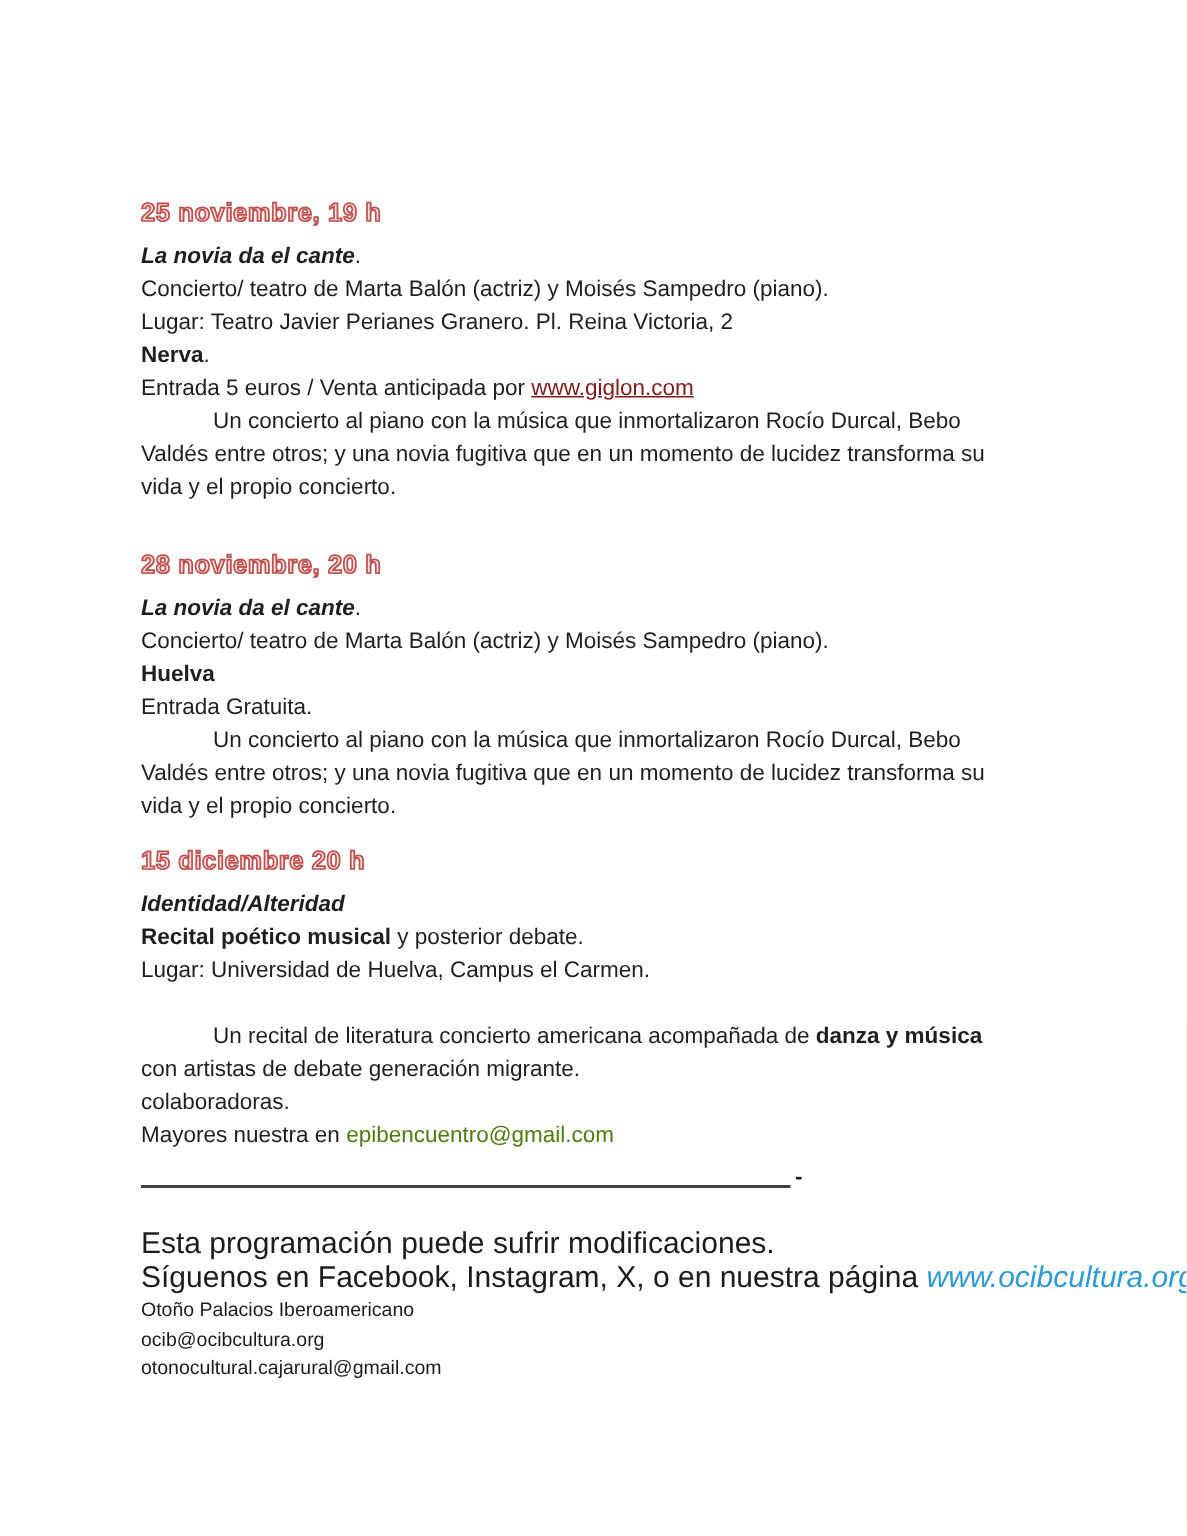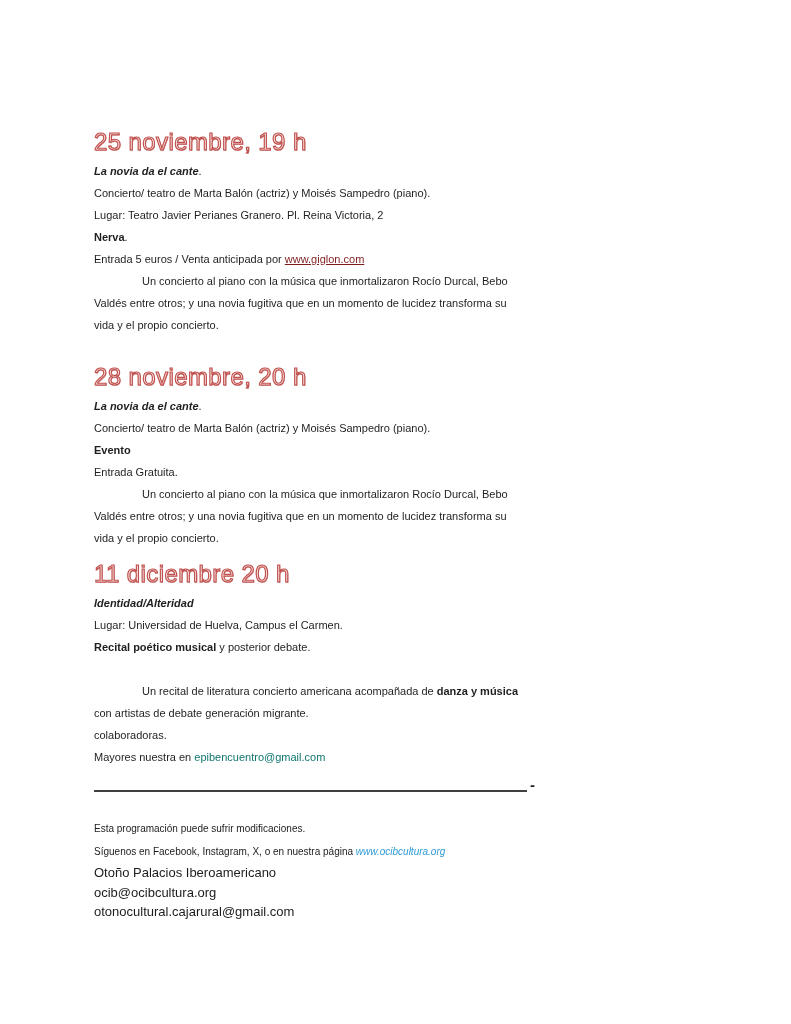--- a/index.html
+++ b/index.html
@@ -9,49 +9,49 @@
     height: 1024px;
     margin: 0 auto;
     background: #ffffff;
     font-family: "Liberation Sans", "DejaVu Sans", sans-serif;
     color: #1f1f1f;
     box-sizing: border-box;
     padding: 131px 60px 0 94px;
     overflow: hidden;
   }
   .evt-heading {
-    font-size: 24px;
-    font-weight: 400;
+    font-size: 17px;
+    font-weight: 700;
     letter-spacing: 0.4px;
     margin: 0 0 7px 0;
     line-height: 22px;
     color: #f6e3e1;
     -webkit-text-stroke: 1.15px #c0504d;
     text-shadow: 0.5px 0.5px 0 #d89a97;
     white-space: nowrap;
   }
   section { margin: 0; }
   .sec2 .evt-heading { margin-top: 30px; }
   .sec3 .evt-heading { margin-top: 14px; }
   .ln {
     margin: 0;
-    font-size: 11px;
+    font-size: 15px;
     line-height: 22px;
     white-space: nowrap;
   }
   .indent { padding-left: 48px; }
   .b { font-weight: bold; margin-top: 20px; }
   .bi { font-weight: bold; font-style: italic; }
   a.doclink {
     color: #7f1d1d;
     text-decoration: underline;
     cursor: pointer;
   }
   a.maillink {
-    color: #0f766e;
+    color: #4d7c0f;
     text-decoration: none;
     cursor: pointer;
   }
   a.sitelink {
     color: #2e9bd6;
     text-decoration: none;
     cursor: pointer;
     font-style: italic;
   }
   .gap { height: 22px; }
@@ -68,21 +68,21 @@
   }
   .divider-dash {
     font-size: 15px;
     line-height: 14px;
     margin-left: 3px;
     font-weight: bold;
   }
   .footer { margin-top: 26px; }
   .f-ln {
     margin: 0;
-    font-size: 10px;
+    font-size: 20px;
     line-height: 22.5px;
     white-space: nowrap;
     color: #1c1c1c;
   }
   .f-sm {
     font-size: 13px;
     line-height: 19.5px;
   }
 </style>
 </head>
@@ -99,32 +99,32 @@
     <p class="ln"><span>Entrada 5 euros / Venta anticipada por </span><a class="doclink">www.giglon.com</a></p>
     <p class="ln indent">Un concierto al piano con la música que inmortalizaron Rocío Durcal, Bebo</p>
     <p class="ln">Valdés entre otros; y una novia fugitiva que en un momento de lucidez transforma su</p>
     <p class="ln">vida y el propio concierto.</p>
   </section>
 
   <section class="sec2">
     <h2 class="evt-heading">28 noviembre, 20 h</h2>
     <p class="ln"><span class="bi">La novia da el cante</span><span>.</span></p>
     <p class="ln">Concierto/ teatro de Marta Balón (actriz) y Moisés Sampedro (piano).</p>
-    <p class="ln"><span class="b">Evento</span></p>
+    <p class="ln"><span class="b">Huelva</span></p>
     <p class="ln">Entrada Gratuita.</p>
     <p class="ln indent">Un concierto al piano con la música que inmortalizaron Rocío Durcal, Bebo</p>
     <p class="ln">Valdés entre otros; y una novia fugitiva que en un momento de lucidez transforma su</p>
     <p class="ln">vida y el propio concierto.</p>
   </section>
 
   <section class="sec3">
-    <h2 class="evt-heading">11 diciembre 20 h</h2>
+    <h2 class="evt-heading">15 diciembre 20 h</h2>
     <p class="ln"><span class="bi">Identidad/Alteridad</span></p>
+    <p class="ln"><span class="b">Recital poético musical</span><span> y posterior debate.</span></p>
     <p class="ln">Lugar: Universidad de Huelva, Campus el Carmen.</p>
-    <p class="ln"><span class="b">Recital poético musical</span><span> y posterior debate.</span></p>
     <div class="gap"></div>
     <p class="ln indent"><span>Un recital de literatura concierto americana acompañada de </span><span class="b">danza y música</span></p>
     <p class="ln">con artistas de debate generación migrante.</p>
     <p class="ln">colaboradoras.</p>
     <p class="ln"><span>Mayores nuestra en </span><a class="maillink">epibencuentro@gmail.com</a></p>
   </section>
 
   <div class="divider-row">
     <span class="divider-rule"></span>
     <span class="divider-dash">-</span>

